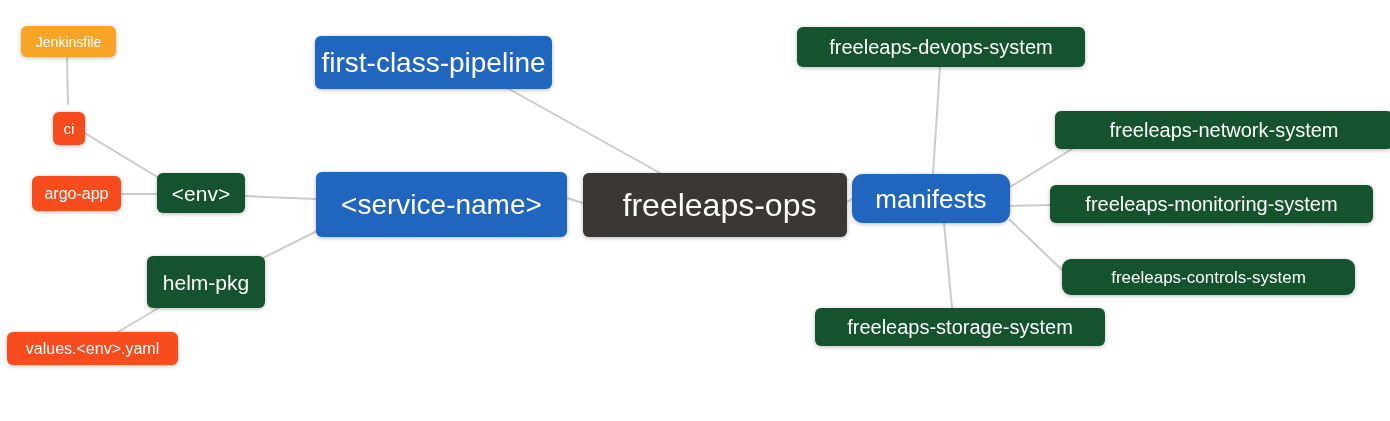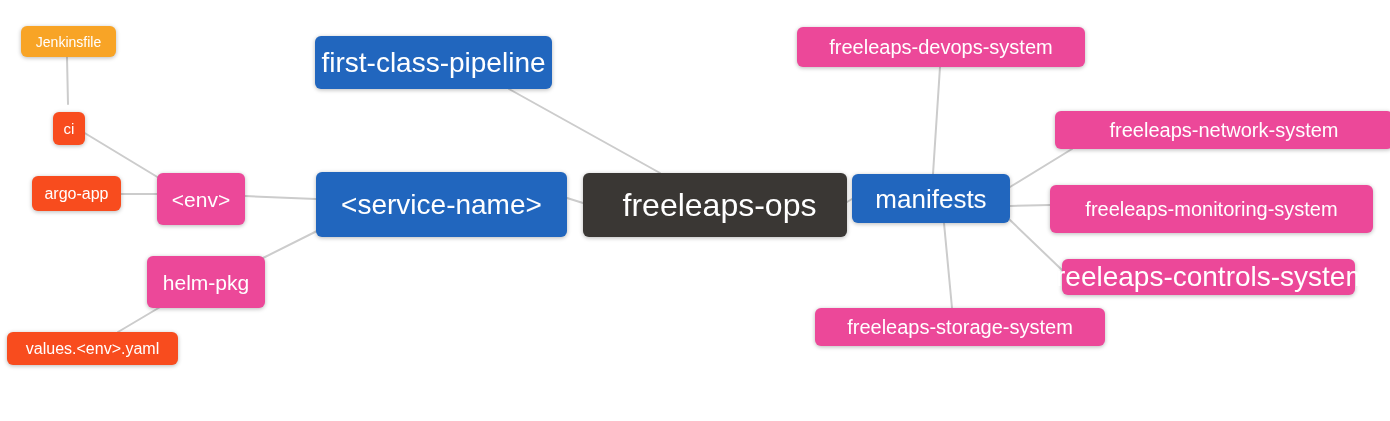--- a/index.html
+++ b/index.html
@@ -36,21 +36,21 @@
     box-sizing: border-box;
     color: #ffffff;
     border-radius: 6px;
     box-shadow: 0 1px 4px rgba(0,0,0,0.28);
     white-space: nowrap;
     cursor: pointer;
     line-height: 1;
     padding: 0 6px;
   }
   .node.blue   { background: #2166be; }
-  .node.green  { background: #ec4899; }
+  .node.green  { background: #14532d; }
   .node.red    { background: #f84c1e; }
   .node.orange { background: #f8a426; }
   .node.dark   { background: #3a3734; padding-left: 15px; }
 </style>
 </head>
 <body>
 
 <div class="canvas">
 
   <svg class="edges" viewBox="0 0 1390 421" xmlns="http://www.w3.org/2000/svg">
@@ -66,26 +66,26 @@
     <line x1="933" y1="174" x2="940" y2="67"></line>
     <line x1="1010" y1="187" x2="1072" y2="149"></line>
     <line x1="1010" y1="206" x2="1050" y2="205"></line>
     <line x1="1010" y1="220" x2="1062" y2="270"></line>
     <line x1="944" y1="223" x2="952" y2="308"></line>
   </svg>
 
   <div class="node orange" style="left:21px;   top:26px;  width:95px;  height:31px; font-size:14px;">Jenkinsfile</div>
   <div class="node red" style="left:53px;   top:112px; width:32px;  height:33px; font-size:15px;">ci</div>
   <div class="node red" style="left:32px;   top:176px; width:89px;  height:35px; font-size:16px;text-align:right;">argo-app</div>
-  <div class="node green" style="left:157px;  top:173px; width:88px;  height:52px; font-size:21px;">&lt;env&gt;</div>
+  <div class="node green" style="left:157px;  top:173px; width:88px;  height:40px; font-size:21px;">&lt;env&gt;</div>
   <div class="node green" style="left:147px;  top:256px; width:118px; height:52px; font-size:21px;">helm-pkg</div>
   <div class="node red" style="left:7px;    top:332px; width:171px; height:33px; font-size:16px;">values.&lt;env&gt;.yaml</div>
   <div class="node blue" style="left:315px;  top:36px;  width:237px; height:53px; font-size:28px;">first-class-pipeline</div>
   <div class="node blue" style="left:316px;  top:172px; width:251px; height:65px; font-size:28px;">&lt;service-name&gt;</div>
   <div class="node dark" style="left:583px;  top:173px; width:264px; height:64px; font-size:32px;">freeleaps-ops</div>
-  <div class="node blue" style="left:852px;  top:174px; width:158px; height:49px; font-size:26px;">manifests</div>
+  <div class="node blue" style="left:852px;  top:174px; width:158px; height:49px; font-size:26px;border-radius:11px;">manifests</div>
   <div class="node green" style="left:797px;  top:27px;  width:288px; height:40px; font-size:20px;">freeleaps-devops-system</div>
   <div class="node green" style="left:1055px; top:111px; width:338px; height:38px; font-size:20px;">freeleaps-network-system</div>
-  <div class="node green" style="left:1050px; top:185px; width:323px; height:48px; font-size:20px;">freeleaps-monitoring-system</div>
-  <div class="node green" style="left:1062px; top:259px; width:293px; height:36px; font-size:28px;">freeleaps-controls-system</div>
+  <div class="node green" style="left:1050px; top:185px; width:323px; height:38px; font-size:20px;">freeleaps-monitoring-system</div>
+  <div class="node green" style="left:1062px; top:259px; width:293px; height:36px; font-size:17px;border-radius:9px;">freeleaps-controls-system</div>
   <div class="node green" style="left:815px;  top:308px; width:290px; height:38px; font-size:20px;">freeleaps-storage-system</div>
 
 </div>
 
 </body></html>

